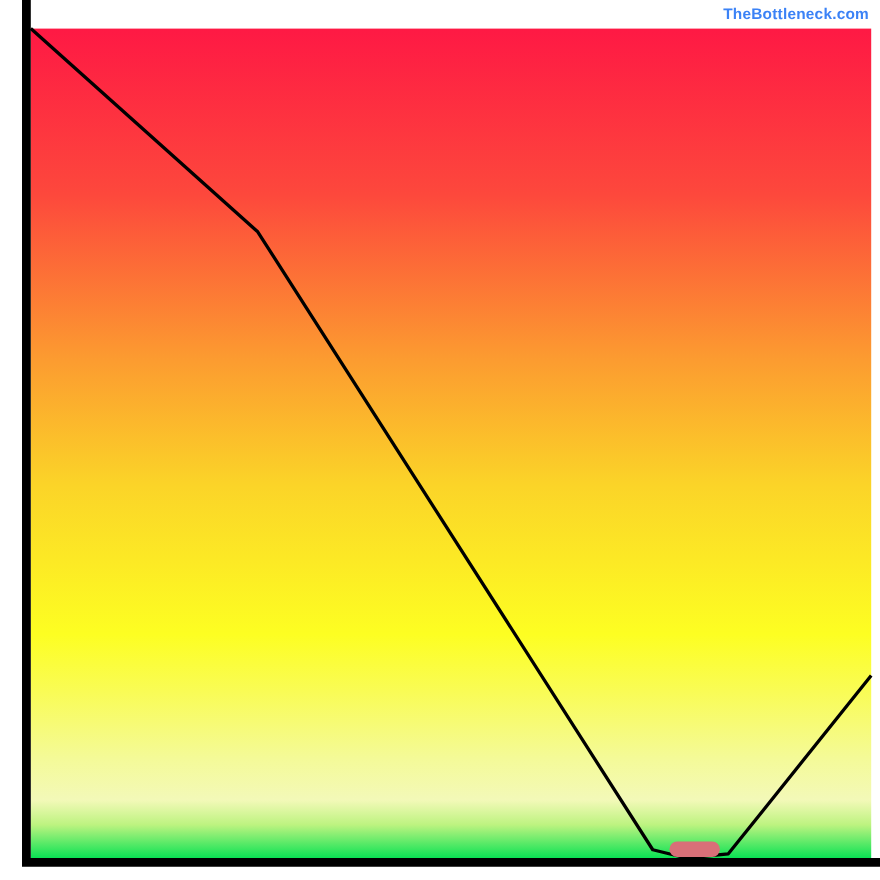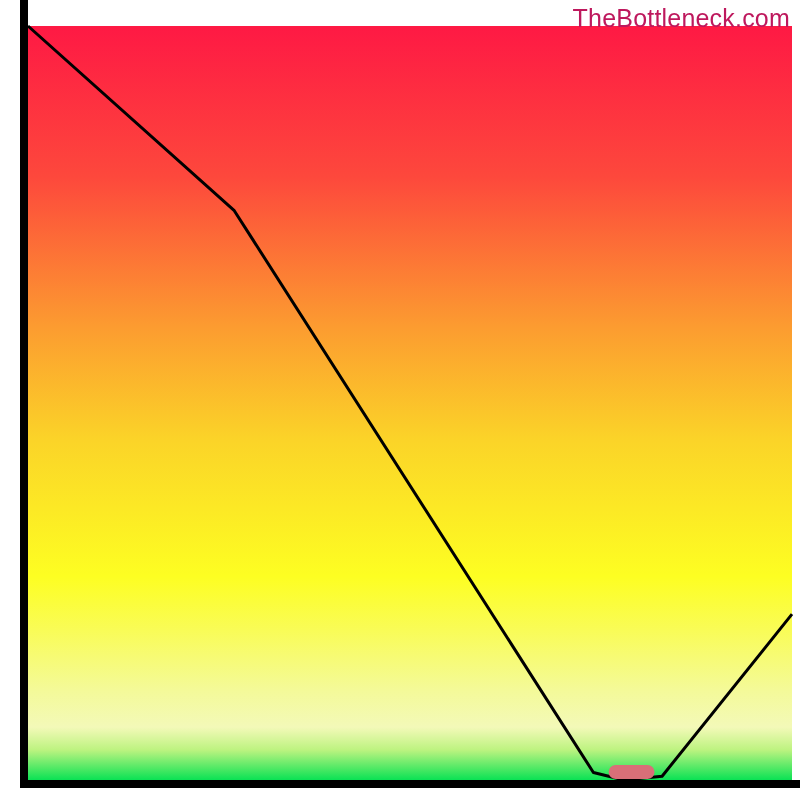--- a/index.html
+++ b/index.html
@@ -13,23 +13,23 @@
   }
   .container {
     position: relative;
     width: 800px;
     height: 800px;
   }
   .watermark {
     position: absolute;
     top: 4px;
     right: 10px;
-    font-size: 25px;
-    color: #be185d;
-    font-weight: 400;
+    font-size: 14px;
+    color: #3b82f6;
+    font-weight: 700;
     letter-spacing: 0.2px;
     z-index: 10;
   }
   svg {
     display: block;
   }
 </style>
 </head>
 <body>
 

